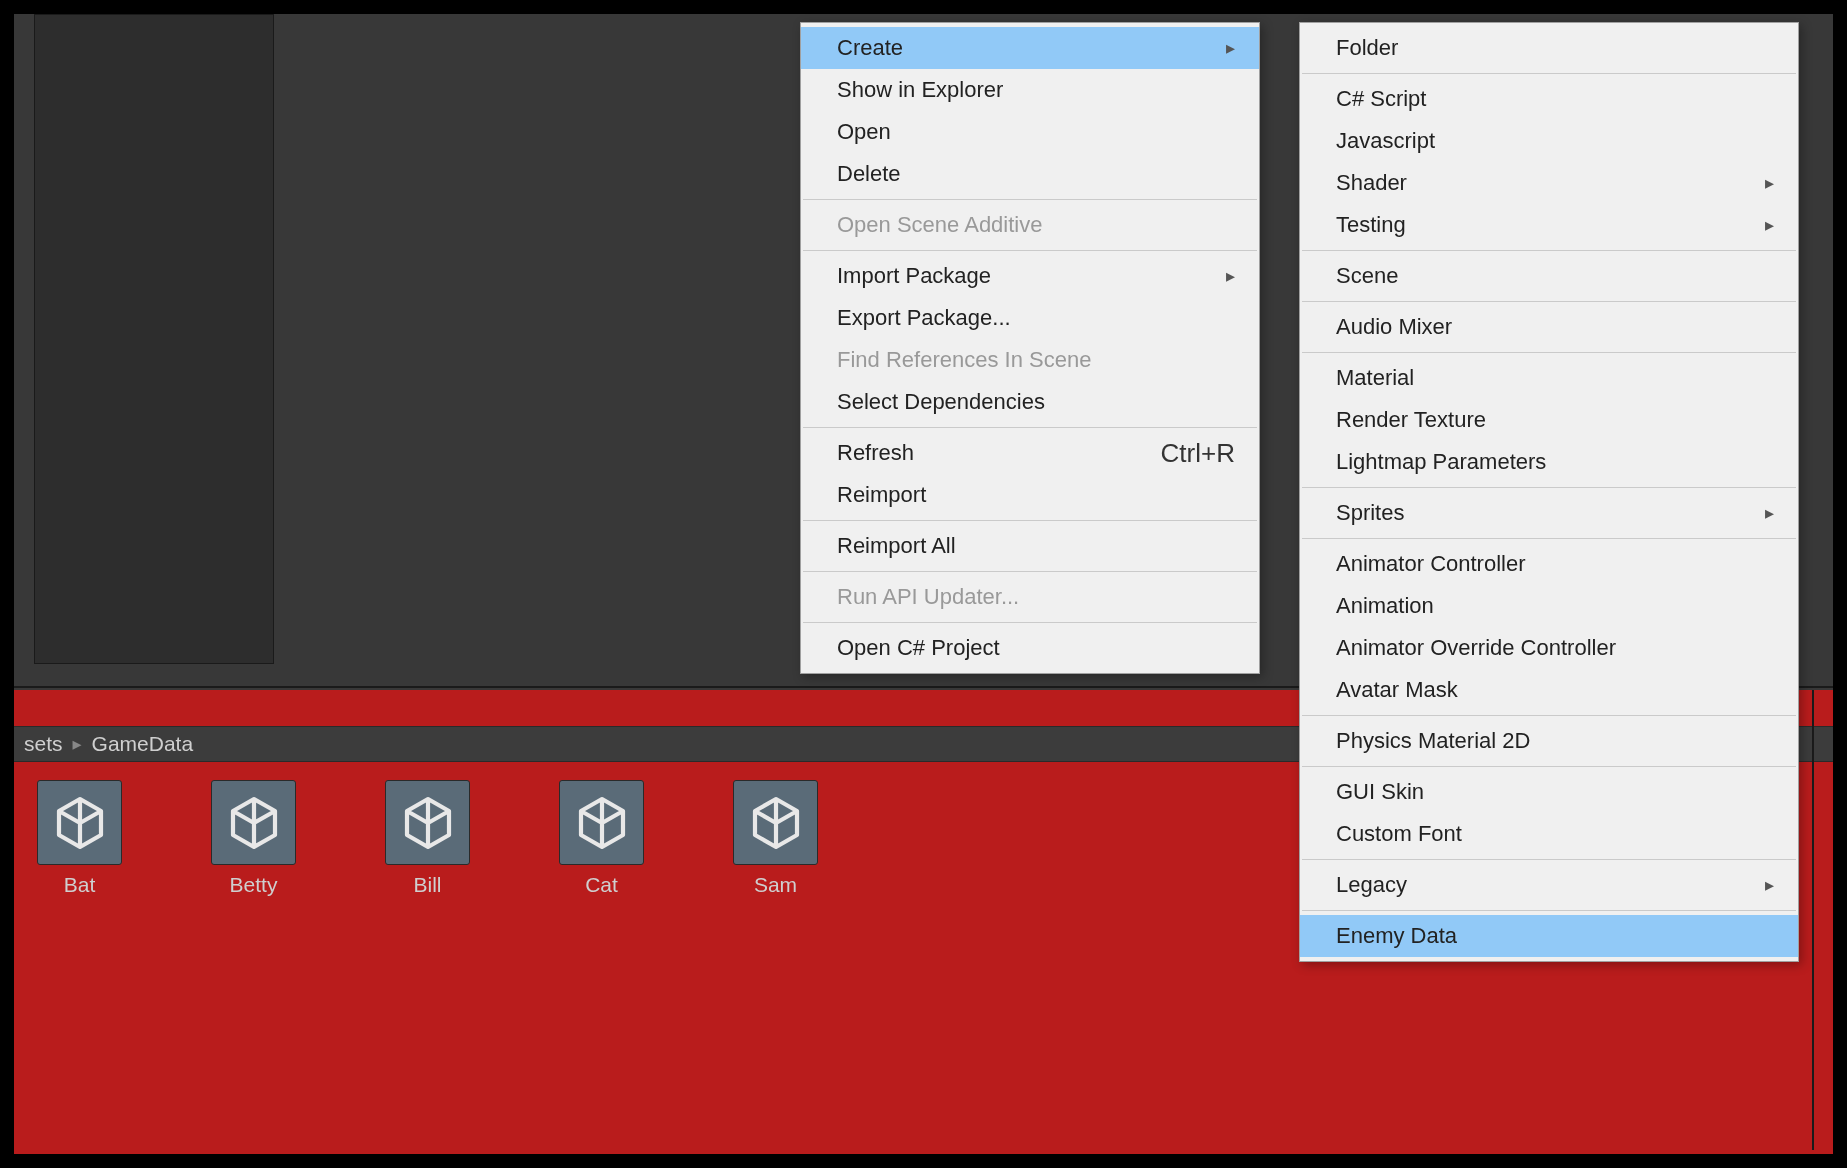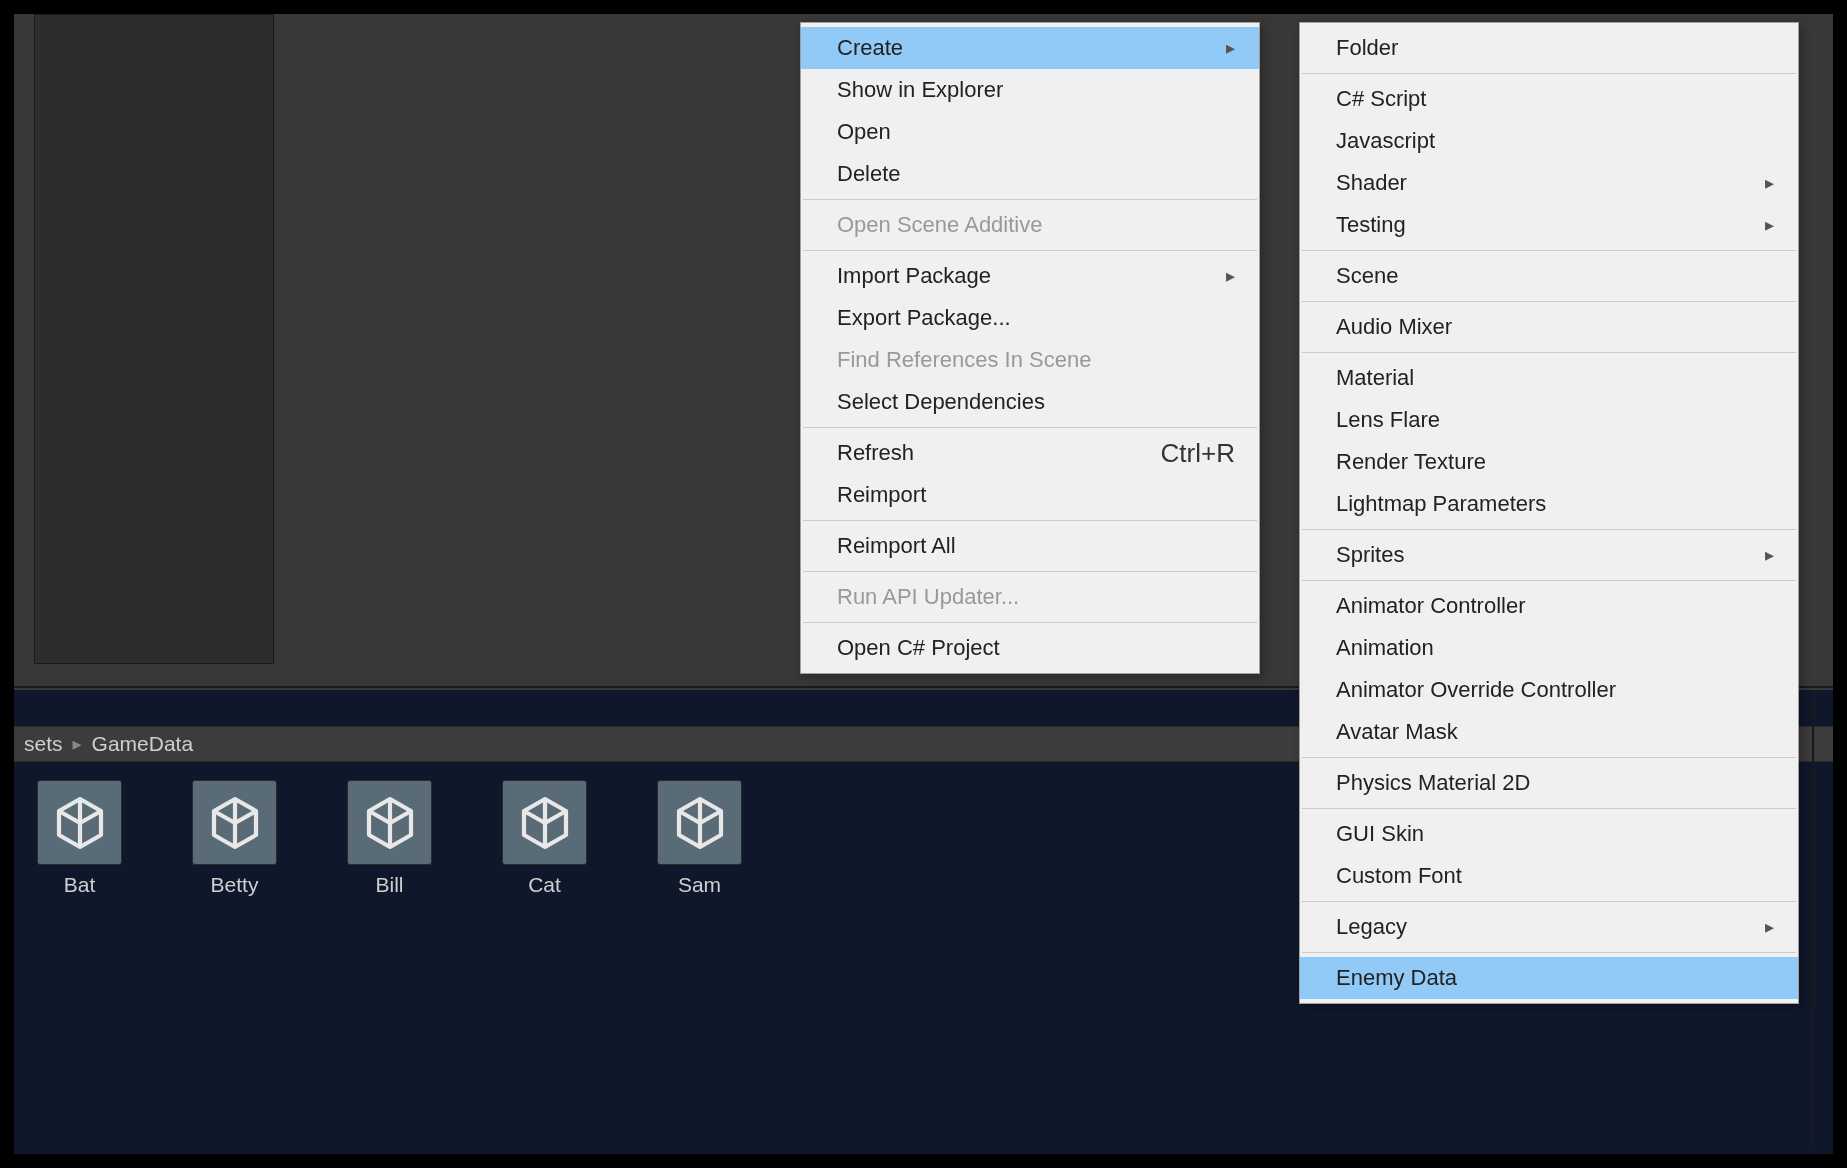--- a/index.html
+++ b/index.html
@@ -47,21 +47,21 @@
     right: 0;
     height: 2px;
     background: #1a1a1a;
   }
   .project-panel {
     position: absolute;
     top: 676px;
     left: 0;
     right: 0;
     bottom: 0;
-    background: #0f172a;
+    background: #b91c1c;
   }
   .breadcrumb-bar {
     position: absolute;
     top: 36px;
     left: 0;
     right: 0;
     height: 36px;
     background: #3c3c3c;
     border-top: 1px solid #2a2a2a;
     border-bottom: 1px solid #2a2a2a;
@@ -77,21 +77,21 @@
   .breadcrumb-sep {
     color: #888;
     padding: 0 6px;
     font-size: 18px;
   }
   .asset-grid {
     position: absolute;
     top: 90px;
     left: 18px;
     display: flex;
-    gap: 60px;
+    gap: 79px;
   }
   .asset-item {
     display: flex;
     flex-direction: column;
     align-items: center;
     width: 95px;
   }
   .asset-icon {
     width: 85px;
     height: 85px;
@@ -314,23 +314,20 @@
   </div>
   <div class="menu-sep"></div>
   <div class="menu-item">
     <span>Audio Mixer</span>
   </div>
   <div class="menu-sep"></div>
   <div class="menu-item">
     <span>Material</span>
   </div>
   <div class="menu-item">
-    <span>Lens Flare</span>
-  </div>
-  <div class="menu-item">
     <span>Render Texture</span>
   </div>
   <div class="menu-item">
     <span>Lightmap Parameters</span>
   </div>
   <div class="menu-sep"></div>
   <div class="menu-item">
     <span>Sprites</span>
     <span class="menu-arrow">▸</span>
   </div>

